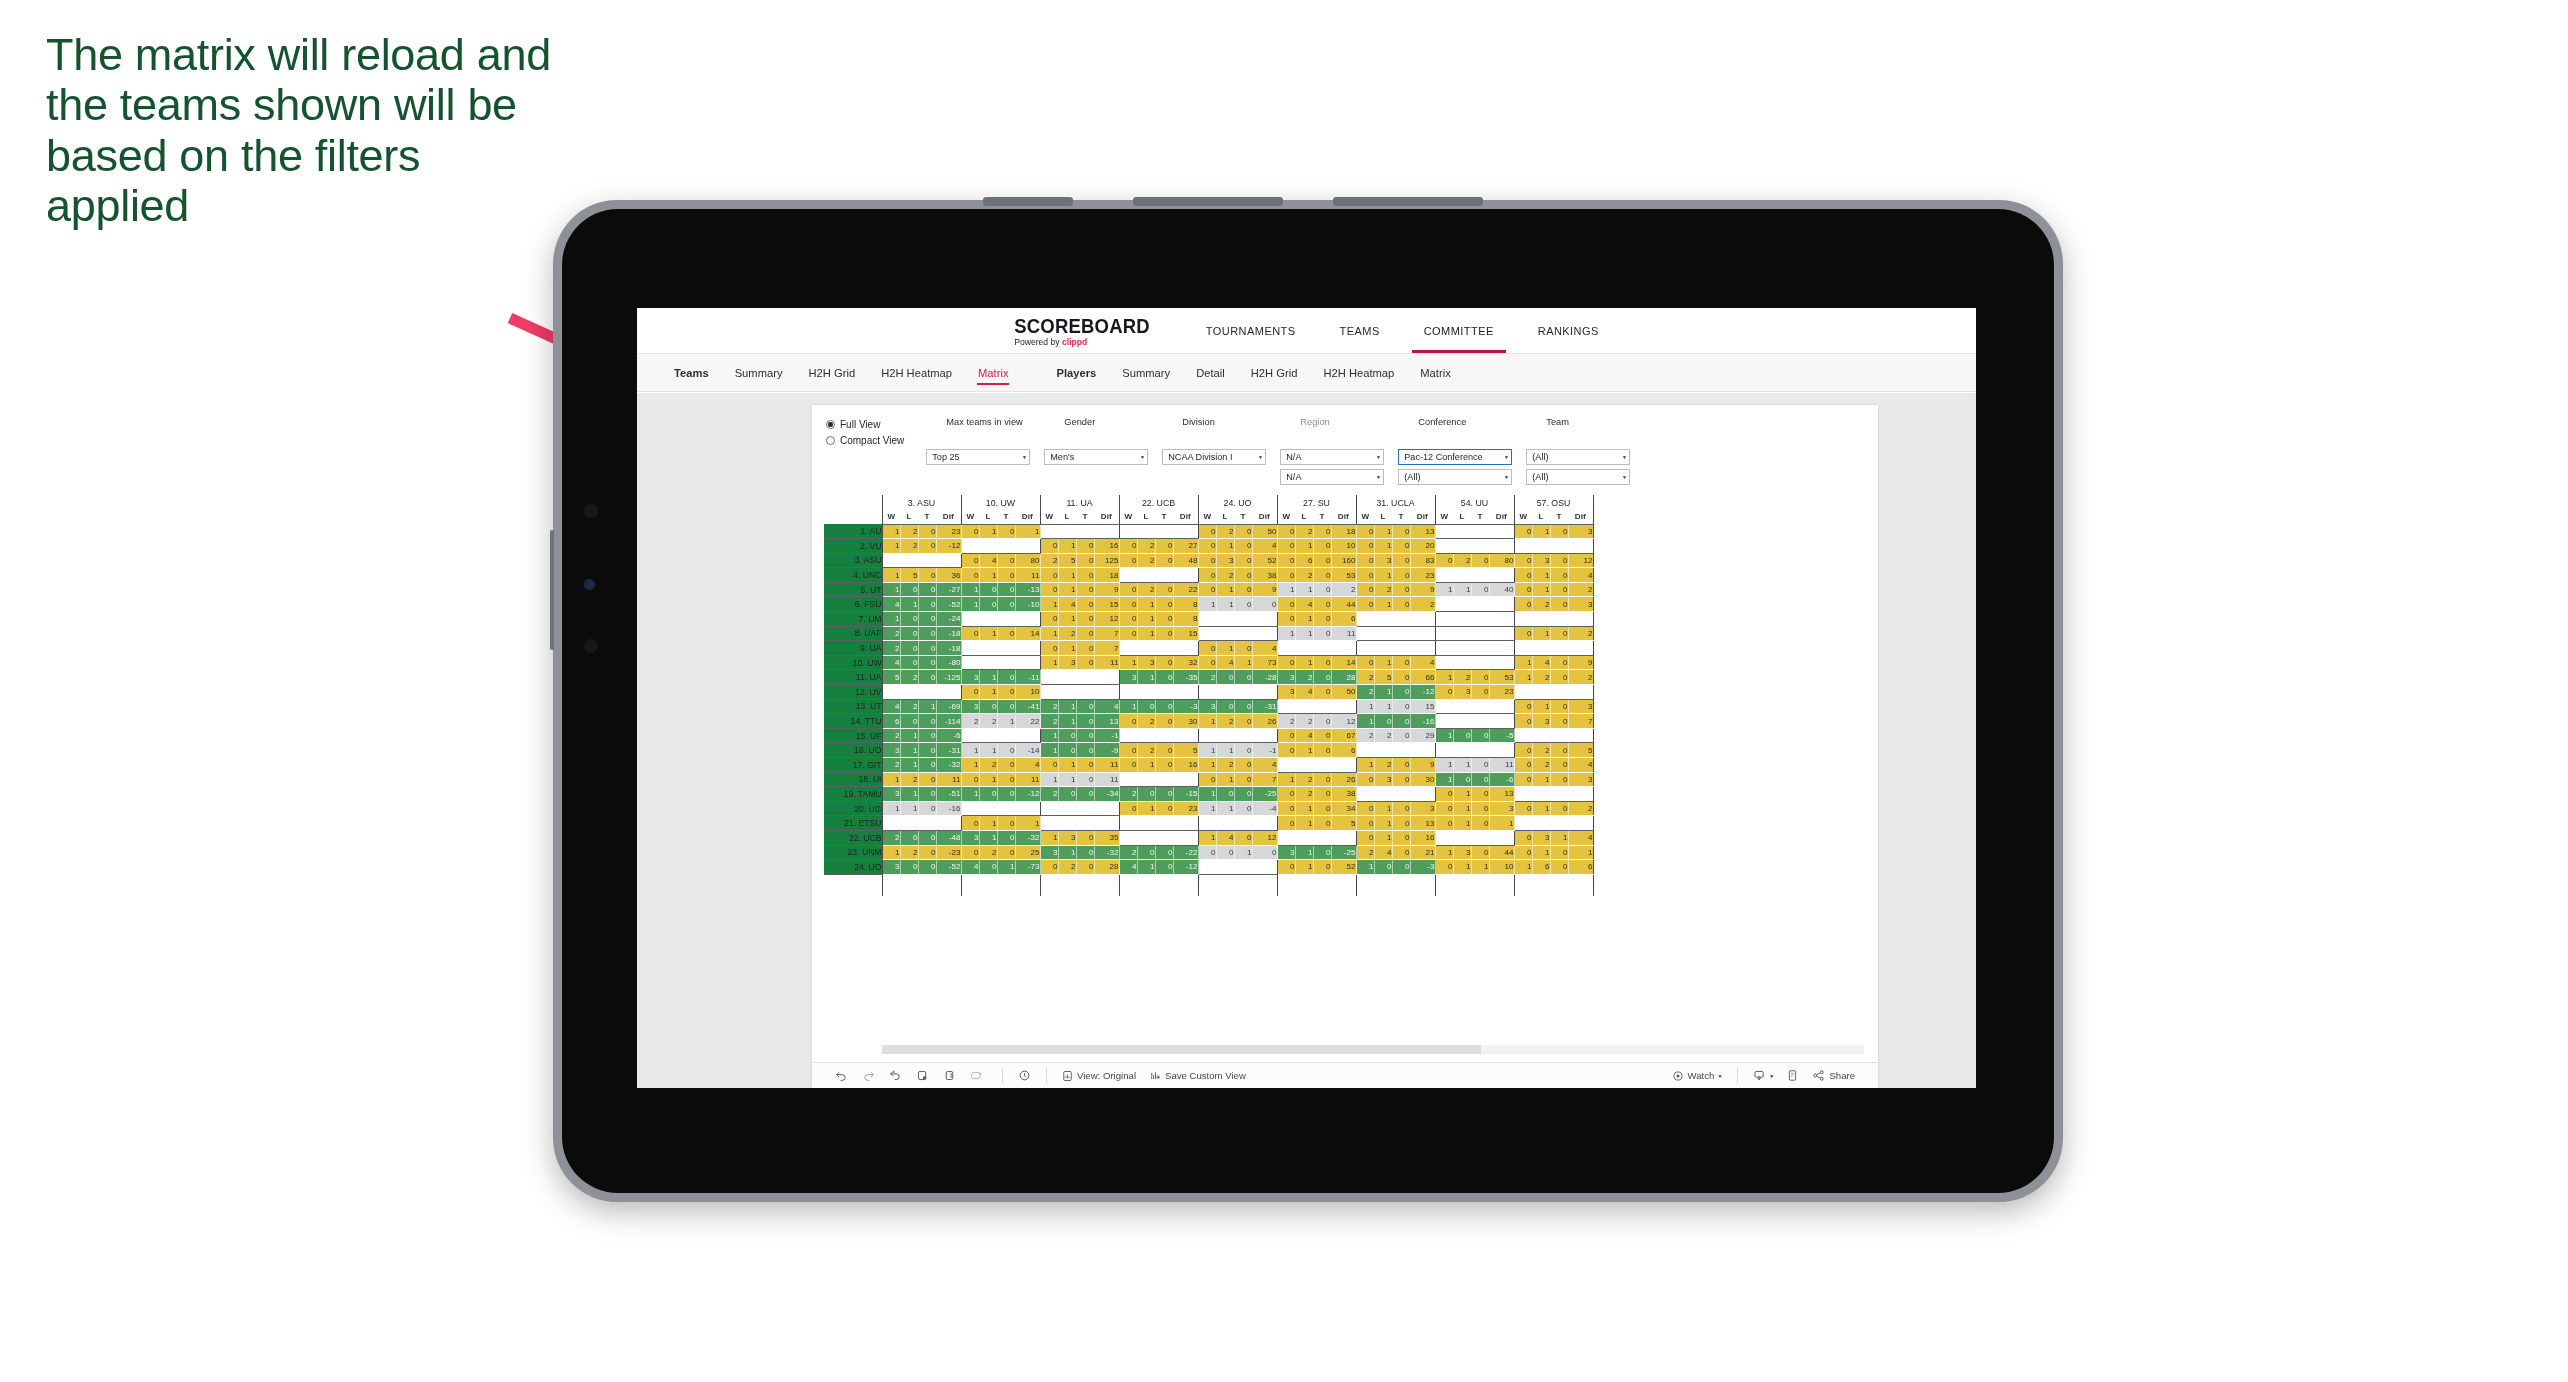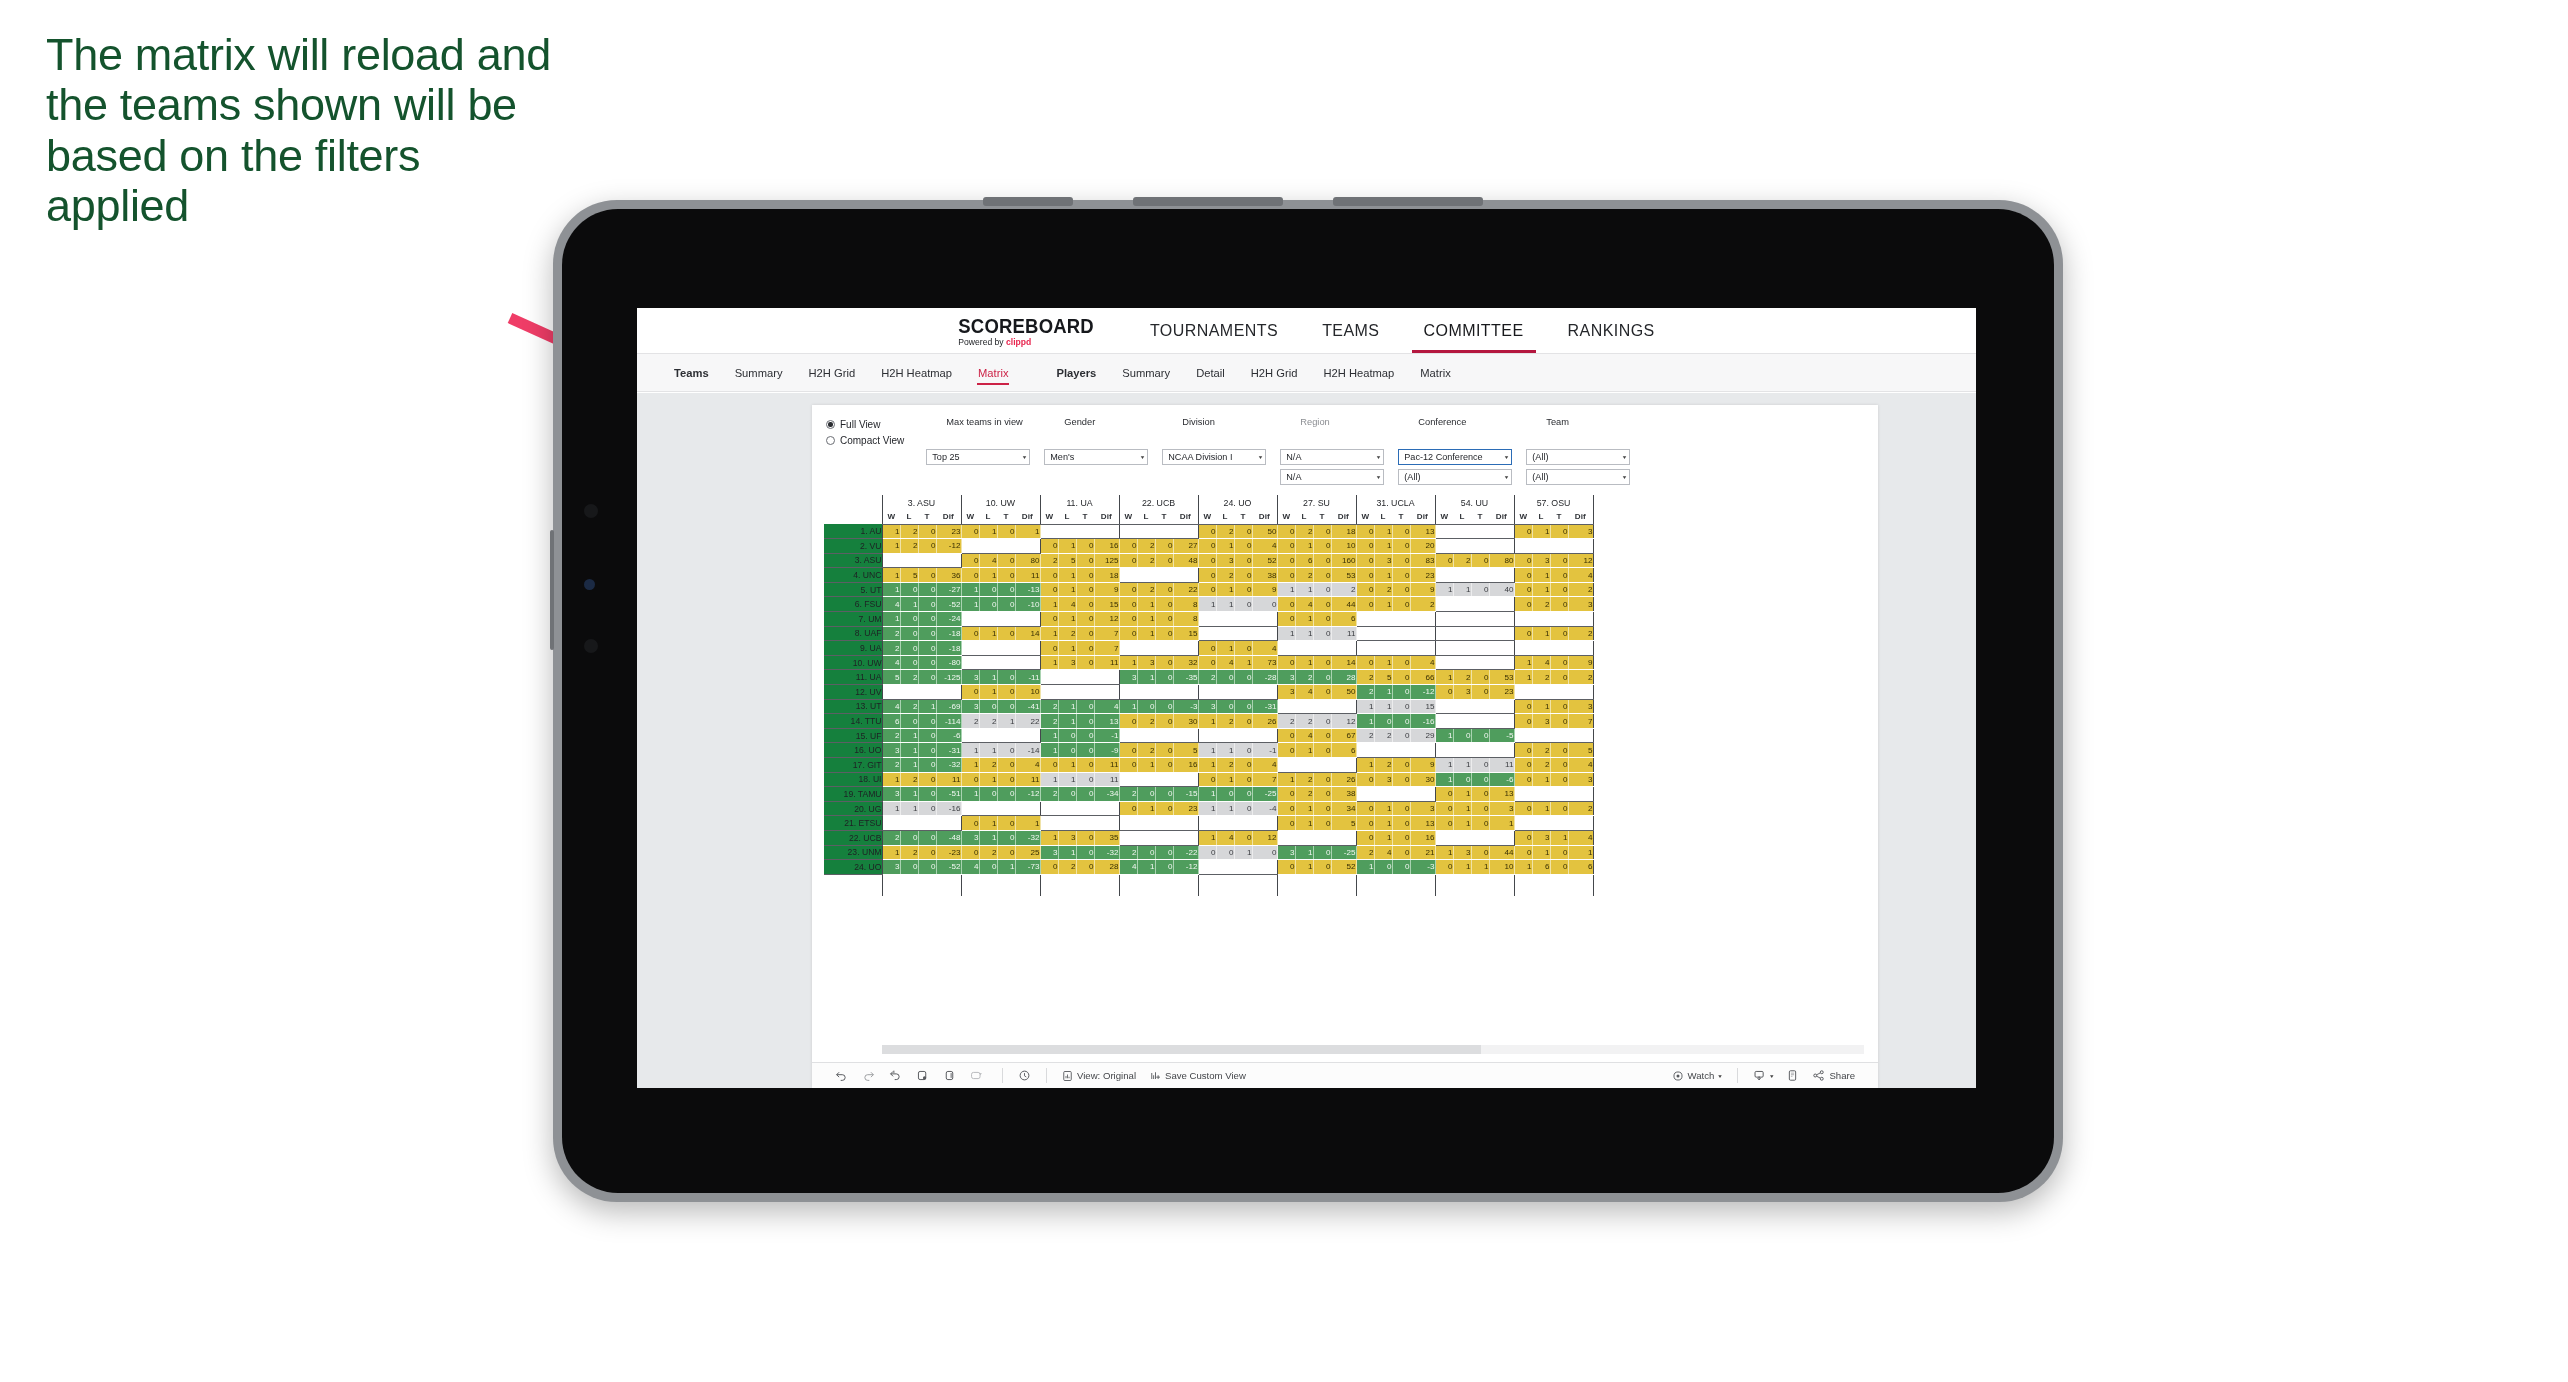--- a/index.html
+++ b/index.html
@@ -71,21 +71,21 @@
   #brand-name {
     font-size:18.5px; font-weight:bold; letter-spacing:.2px;
     color:#16181c; font-family:"Liberation Sans", sans-serif;
     transform:scaleY(1.12); transform-origin:left center;
   }
   #brand-sub { font-size:8.6px; color:#1b1d21; margin-top:0; }
   #brand-sub b { color:#e8264f; font-weight:bold; }
   .topnav-item {
     display:flex; align-items:center;
     padding:8px 22px;
-    font-size:16px; color:#25272b; letter-spacing:.45px;
+    font-size:11px; color:#25272b; letter-spacing:.45px;
     cursor:pointer; position:relative;
   }
   .topnav-item.active { color:#18191c; }
   .topnav-item.active::after {
     content:""; position:absolute; left:10px; right:10px; bottom:0;
     height:2.6px; background:#b4173f;
   }
 
   
   #subnav {

